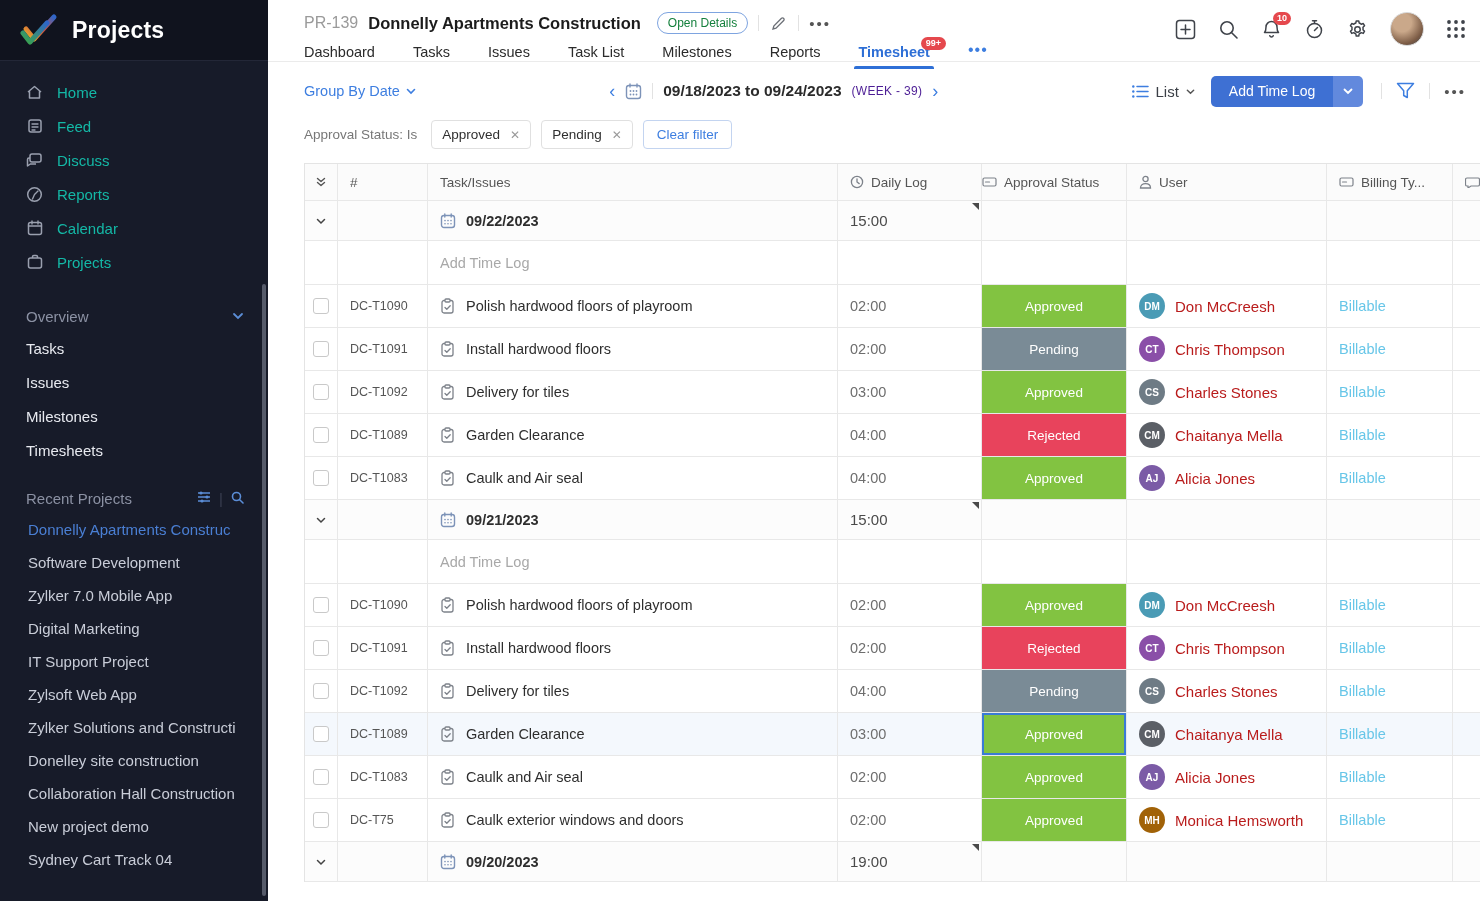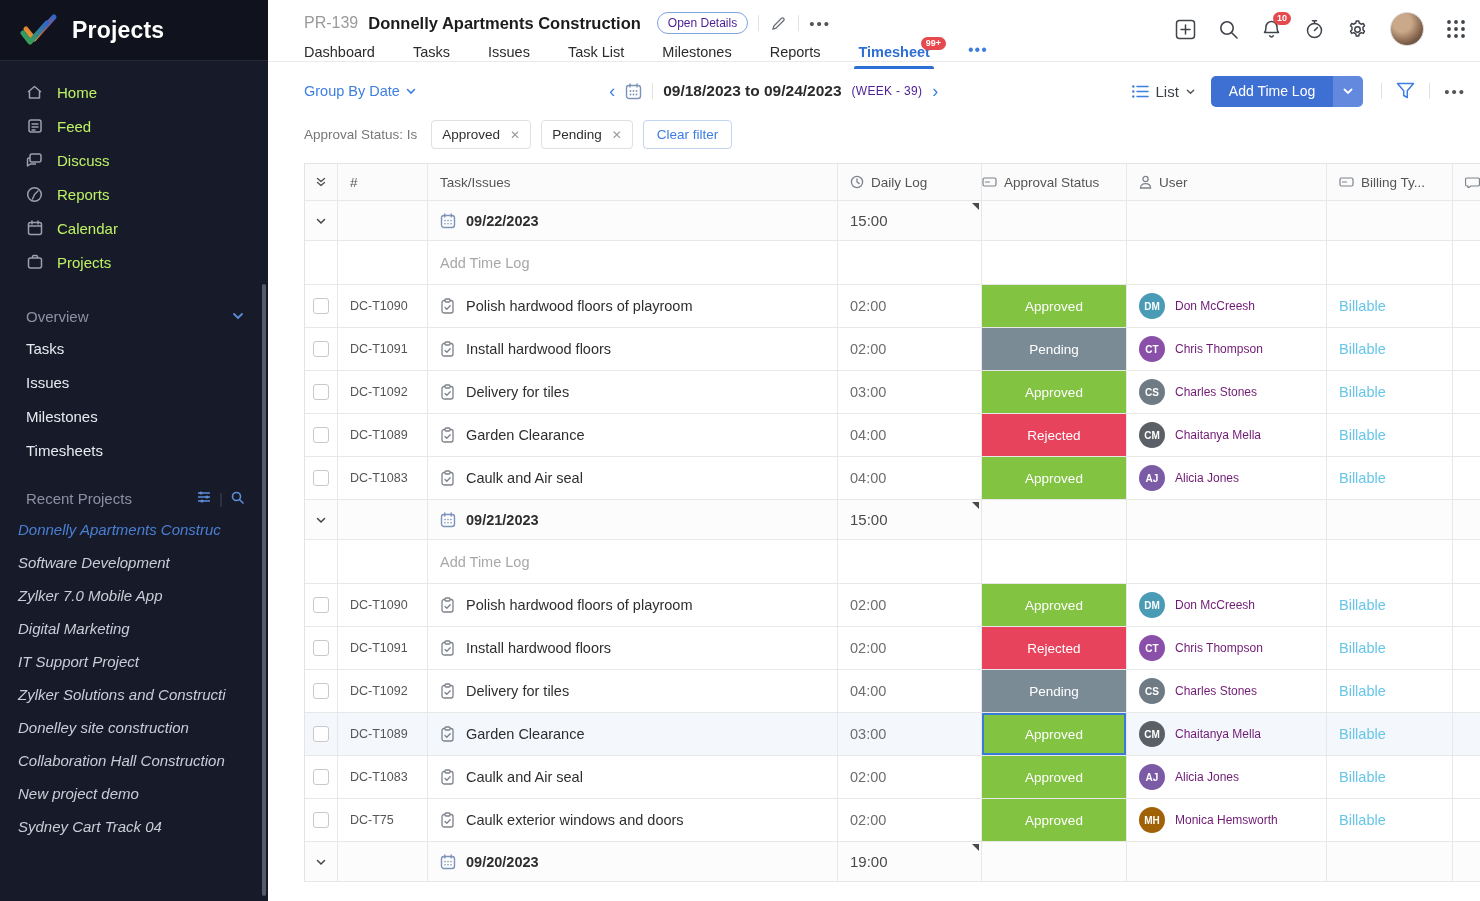--- a/index.html
+++ b/index.html
@@ -4,37 +4,37 @@
 <style>
   * { margin:0; padding:0; box-sizing:border-box; }
   html,body { width:1480px; height:901px; overflow:hidden; font-family:"Liberation Sans", sans-serif; background:#fff; }
   .app { display:flex; width:1480px; height:901px; }
 
   
   .sidebar { position:relative; width:268px; min-width:268px; height:901px; background:#171b29; color:#d8dbe3; overflow:hidden; }
   .logo-bar { height:61px; background:#10131e; display:flex; align-items:center; padding-left:20px; border-bottom:1px solid #232737; }
   .logo-text { color:#fff; font-size:23px; font-weight:bold; margin-left:12px; letter-spacing:.2px; }
   .nav { padding:14px 0 6px 0; }
-  .nav-item { display:flex; align-items:center; height:34px; padding-left:26px; cursor:pointer; font-size:15px; color:#bef264; }
+  .nav-item { display:flex; align-items:center; height:34px; padding-left:26px; cursor:pointer; font-size:15px; color:#14b8a6; }
   .nav-item .ic { width:17px; height:17px; margin-right:14px; color:#9aa0af; display:flex; align-items:center; justify-content:center; }
   .section { padding-top:16px; }
   .section-header { display:flex; align-items:center; justify-content:space-between; padding:0 24px 0 26px; color:#8b91a3; font-size:15px; height:30px; }
   .section-header .hdr-icons { display:flex; align-items:center; gap:8px; color:#5b8dd6; }
   .sub-item { padding:0 26px; height:34px; display:flex; align-items:center; font-size:15px; color:#e8eaf0; cursor:pointer; }
-  .recent-item { padding:0 18px; height:33px; display:flex; align-items:center; font-size:15px; color:#c9cdd8; white-space:nowrap; overflow:hidden; cursor:pointer;font-style:italic; }
+  .recent-item { padding:0 28px; height:33px; display:flex; align-items:center; font-size:15px; color:#c9cdd8; white-space:nowrap; overflow:hidden; cursor:pointer; }
   .recent-item.active { color:#4a7fd4; }
   .sb-scroll { position:absolute; right:2px; top:284px; width:4px; height:612px; background:#8a8fa0; border-radius:2px; opacity:.55; }
 
   
   .main { flex:1; display:flex; flex-direction:column; background:#fff; min-width:0; }
   .topbar { position:relative; height:62px; border-bottom:1px solid #ebebeb; padding:10px 0 0 36px; }
   .title-row { display:flex; align-items:center; gap:10px; height:26px; }
   .proj-code { color:#9a9a9a; font-size:16px; }
   .proj-title { color:#1c1c1c; font-size:16.5px; font-weight:bold; }
-  .open-details { margin-left:6px; border:1px solid #7ea4e0; color:#4c1d95; background:#fff; font-size:12px; padding:3px 10px; border-radius:12px; cursor:pointer; font-family:inherit; }
+  .open-details { margin-left:6px; border:1px solid #7ea4e0; color:#15803d; background:#fff; font-size:12px; padding:3px 10px; border-radius:12px; cursor:pointer; font-family:inherit; }
   .icon-btn { background:none; border:none; cursor:pointer; color:#6b6f76; display:flex; align-items:center; padding:2px; }
   .vdiv { width:1px; height:16px; background:#e2e2e2; }
   .tabs { display:flex; align-items:flex-end; gap:38px; margin-top:6px; height:27px; }
   .tab { position:relative; font-size:14.5px; color:#2b2b2b; padding-bottom:9px; cursor:pointer; white-space:nowrap; }
   .tab.active { color:#2e6fd6; font-weight:bold; }
   .tab.active::after { content:""; position:absolute; left:-4px; right:-4px; bottom:0; height:3px; background:#2e6fd6; border-radius:2px 2px 0 0; }
   .tab-badge { position:absolute; top:-7px; right:-16px; background:#e5484d; color:#fff; font-size:9px; font-weight:bold; border-radius:8px; padding:2px 5px; line-height:1; }
   .tabs-more { color:#3d7ee0; font-size:16px; letter-spacing:1px; padding-bottom:10px; cursor:pointer; }
   .top-icons { position:absolute; top:12px; right:14px; display:flex; align-items:center; gap:22px; }
   .top-icons .ti { position:relative; color:#3f434a; cursor:pointer; display:flex; }
@@ -85,21 +85,21 @@
   .drow { height:43px; }
   .drow.selected { background:#f4f8fd; }
   .cbx { width:16px; height:16px; border:1px solid #c9c9c9; border-radius:3px; background:#fff; cursor:pointer; }
   .id-txt { color:#555; font-size:12.5px; }
   .task-ic { color:#7d828a; margin-right:11px; display:flex; }
   .task-txt { color:#2e2e2e; font-size:14.5px; }
   .daily-txt { color:#6e6e6e; font-size:14.5px; }
   .status-fill { width:100%; height:100%; display:flex; align-items:center; justify-content:center; color:#fff; font-size:13.5px; }
   .status-fill.selcell { border:2px solid #3a7bd5; }
   .avatar { width:26px; height:26px; border-radius:50%; color:#fff; font-size:10px; font-weight:bold; display:flex; align-items:center; justify-content:center; margin-right:10px; flex:none; }
-  .user-txt { color:#701a75; font-size:12px; }
+  .user-txt { color:#b91c1c; font-size:15px; }
   .billing-txt { font-size:14.5px; }
   .dots { letter-spacing:2px; font-size:15px; color:#555; cursor:pointer; }
 </style>
 </head>
 <body>
 
 <div class="app">
 
   <aside class="sidebar">
     <div class="logo-bar">
@@ -213,20 +213,21 @@
               </svg>
           </span>
         </span>
       </div>
       <div id="recent-items">
           <div class="recent-item active">Donnelly Apartments Construc</div>
           <div class="recent-item">Software Development</div>
           <div class="recent-item">Zylker 7.0 Mobile App</div>
           <div class="recent-item">Digital Marketing</div>
           <div class="recent-item">IT Support Project</div>
+          <div class="recent-item">Zylsoft Web App</div>
           <div class="recent-item">Zylker Solutions and Constructi</div>
           <div class="recent-item">Donelley site construction</div>
           <div class="recent-item">Collaboration Hall Construction</div>
           <div class="recent-item">New project demo</div>
           <div class="recent-item">Sydney Cart Track 04</div>
         </div>
     </div>
     <div class="sb-scroll"></div>
   </aside>
 

